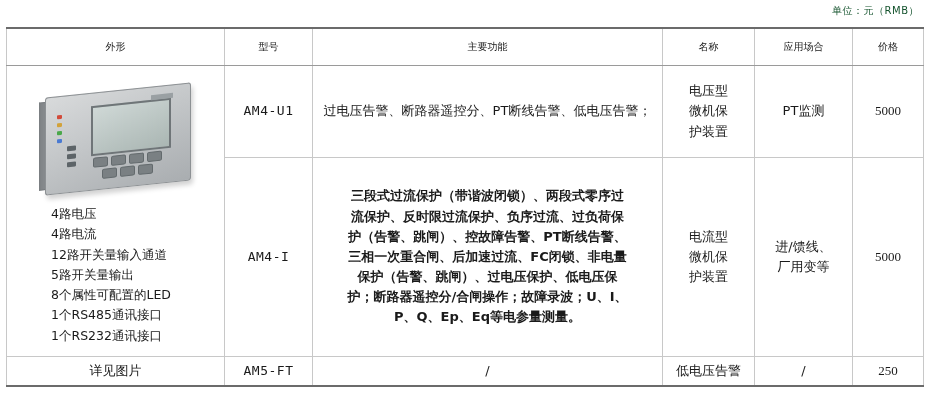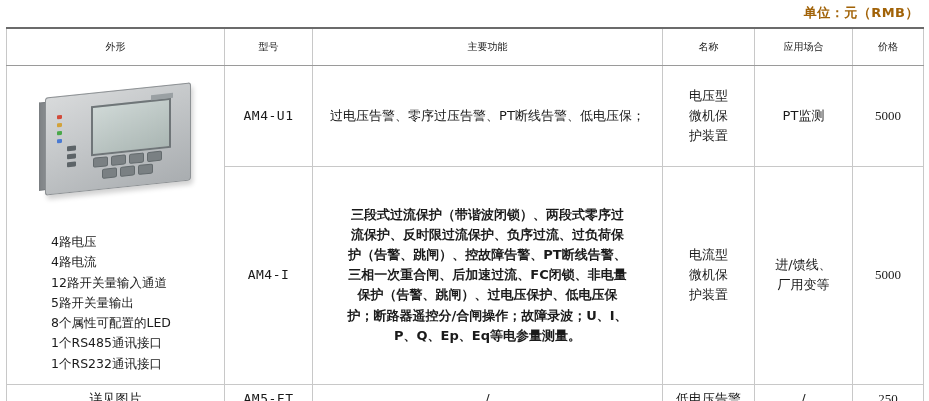--- a/index.html
+++ b/index.html
@@ -12,24 +12,23 @@
     height: 401px;
     font-family: "DejaVu Sans", "Liberation Sans", sans-serif;
     color: #1a1a1a;
     overflow: hidden;
     position: relative;
   }
   .unit-line {
     position: absolute;
     top: 4px;
     right: 10px;
-    font-size: 13px;
-    color: #a16207;
+    font-size: 10px;
+    color: #14532d;
     letter-spacing: 0.5px;
-    font-weight: bold;
   }
   table.spec {
     position: absolute;
     top: 27px;
     left: 6px;
     width: 917px;
     border-collapse: collapse;
     table-layout: fixed;
   }
   table.spec th, table.spec td {
@@ -64,21 +63,20 @@
     vertical-align: top;
   }
   .shape-inner {
     display: flex;
     flex-direction: column;
     align-items: center;
     justify-content: center;
     height: 100%;
     padding-top: 8px;
     box-sizing: border-box;
-    gap: 28px;
   }
   
   .device {
     position: relative;
     width: 160px;
     height: 112px;
     margin: 4px 0 10px 6px;
   }
   .dev-body {
     position: absolute;
@@ -245,21 +243,21 @@
             <div>4路电流</div>
             <div>12路开关量输入通道</div>
             <div>5路开关量输出</div>
             <div>8个属性可配置的LED</div>
             <div>1个RS485通讯接口</div>
             <div>1个RS232通讯接口</div>
           </div>
         </div>
       </td>
       <td class="model-cell">AM4-U1</td>
-      <td class="func-text">过电压告警、零序过压告警、PT断线告警、低电压保；</td>
+      <td class="func-text">过电压告警、断路器遥控分、PT断线告警、低电压告警；</td>
       <td class="multi-line">
         <div>电压型</div>
         <div>微机保</div>
         <div>护装置</div>
       </td>
       <td>PT监测</td>
       <td class="price-cell">5000</td>
     </tr>
     <tr>
       <td class="model-cell">AM4-I</td>

